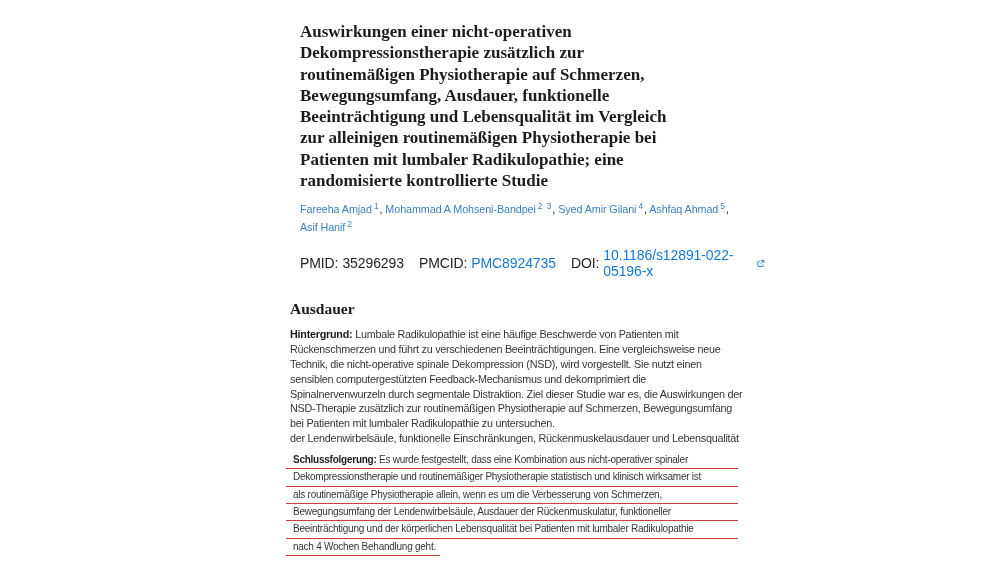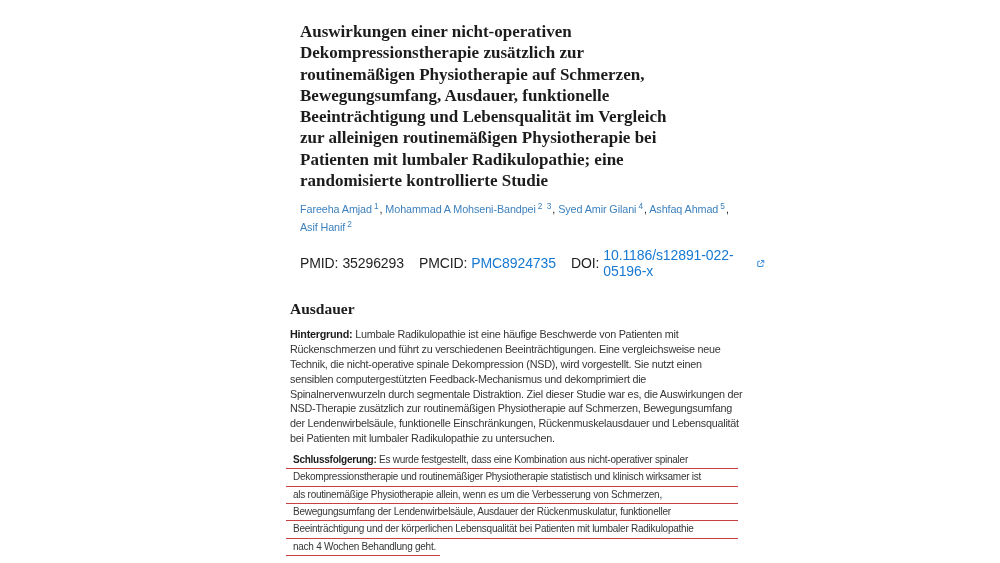--- a/index.html
+++ b/index.html
@@ -110,22 +110,22 @@
 
   <h2 class="abstract-heading">Ausdauer</h2>
 
   <div class="para" id="background-para">
       <div class="pline"><span class="label-bold">Hintergrund: </span>Lumbale Radikulopathie ist eine häufige Beschwerde von Patienten mit</div>
       <div class="pline">Rückenschmerzen und führt zu verschiedenen Beeinträchtigungen. Eine vergleichsweise neue</div>
       <div class="pline">Technik, die nicht-operative spinale Dekompression (NSD), wird vorgestellt. Sie nutzt einen</div>
       <div class="pline">sensiblen computergestützten Feedback-Mechanismus und dekomprimiert die</div>
       <div class="pline">Spinalnervenwurzeln durch segmentale Distraktion. Ziel dieser Studie war es, die Auswirkungen der</div>
       <div class="pline">NSD-Therapie zusätzlich zur routinemäßigen Physiotherapie auf Schmerzen, Bewegungsumfang</div>
+      <div class="pline">bei Patienten mit lumbaler Radikulopathie zu untersuchen.</div>
       <div class="pline">der Lendenwirbelsäule, funktionelle Einschränkungen, Rückenmuskelausdauer und Lebensqualität</div>
-      <div class="pline">bei Patienten mit lumbaler Radikulopathie zu untersuchen.</div>
     </div>
 
   <div class="conclusion" id="conclusion-para">
       <div class="cline"><span class="ctext"><span class="label-bold">Schlussfolgerung: </span>Es wurde festgestellt, dass eine Kombination aus nicht-operativer spinaler</span></div>
       <div class="cline"><span class="ctext">Dekompressionstherapie und routinemäßiger Physiotherapie statistisch und klinisch wirksamer ist</span></div>
       <div class="cline"><span class="ctext">als routinemäßige Physiotherapie allein, wenn es um die Verbesserung von Schmerzen,</span></div>
       <div class="cline"><span class="ctext">Bewegungsumfang der Lendenwirbelsäule, Ausdauer der Rückenmuskulatur, funktioneller</span></div>
       <div class="cline"><span class="ctext">Beeinträchtigung und der körperlichen Lebensqualität bei Patienten mit lumbaler Radikulopathie</span></div>
       <div class="cline partial"><span class="ctext">nach 4 Wochen Behandlung geht.</span></div>
     </div>

